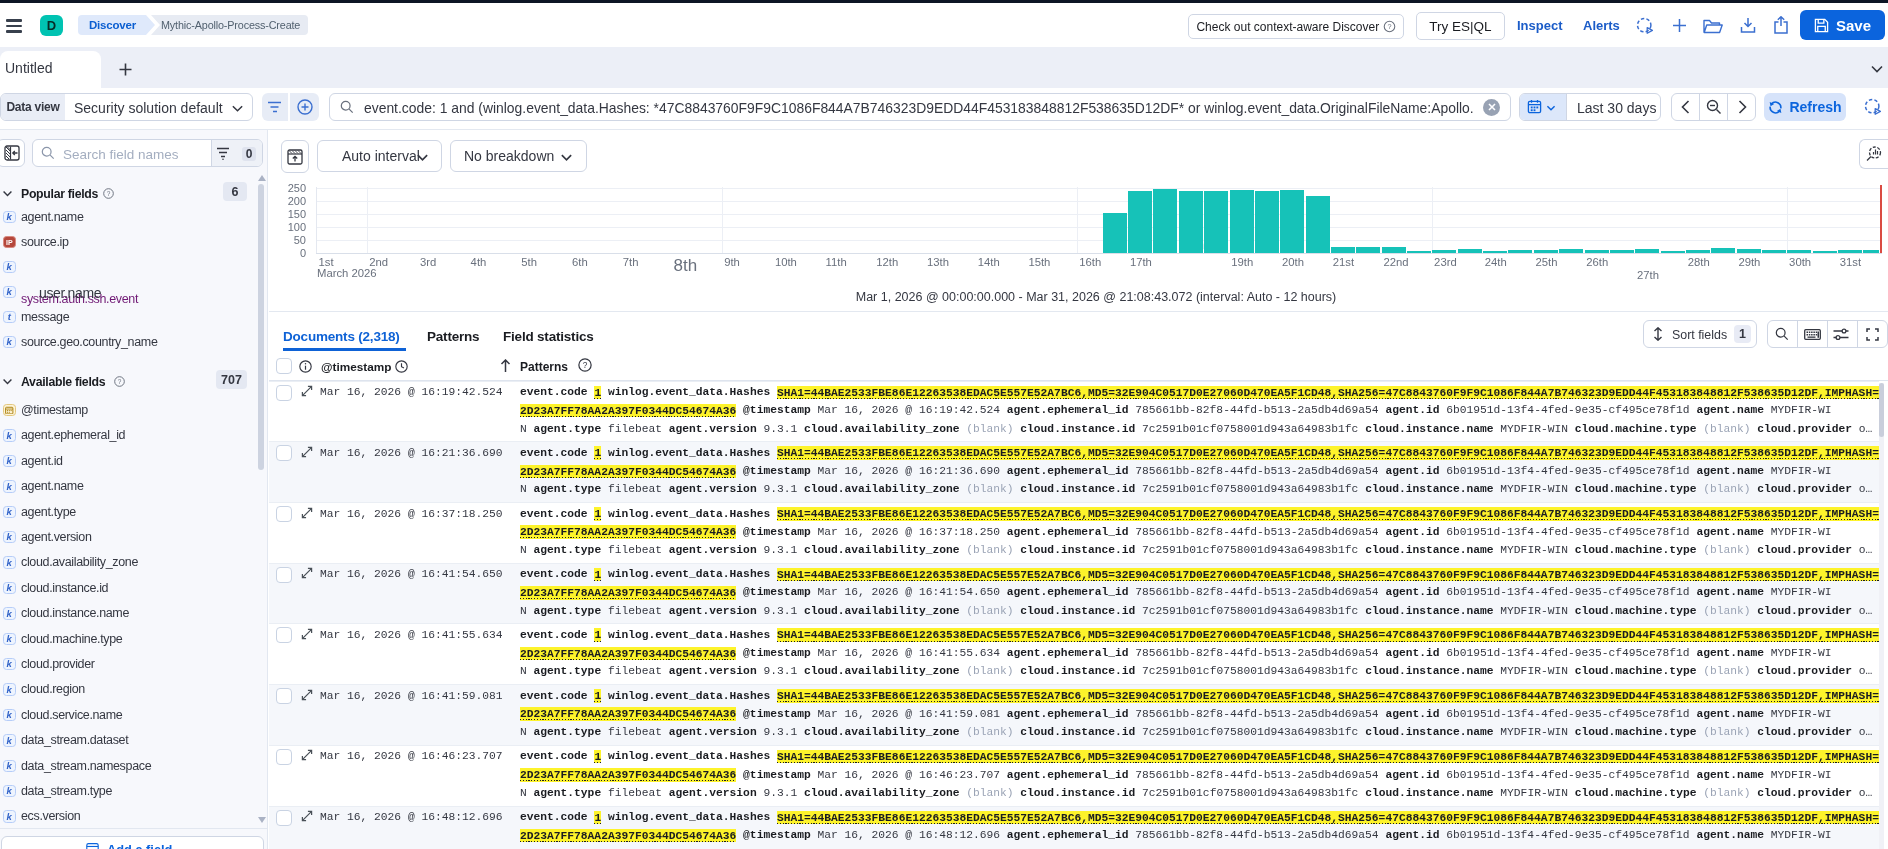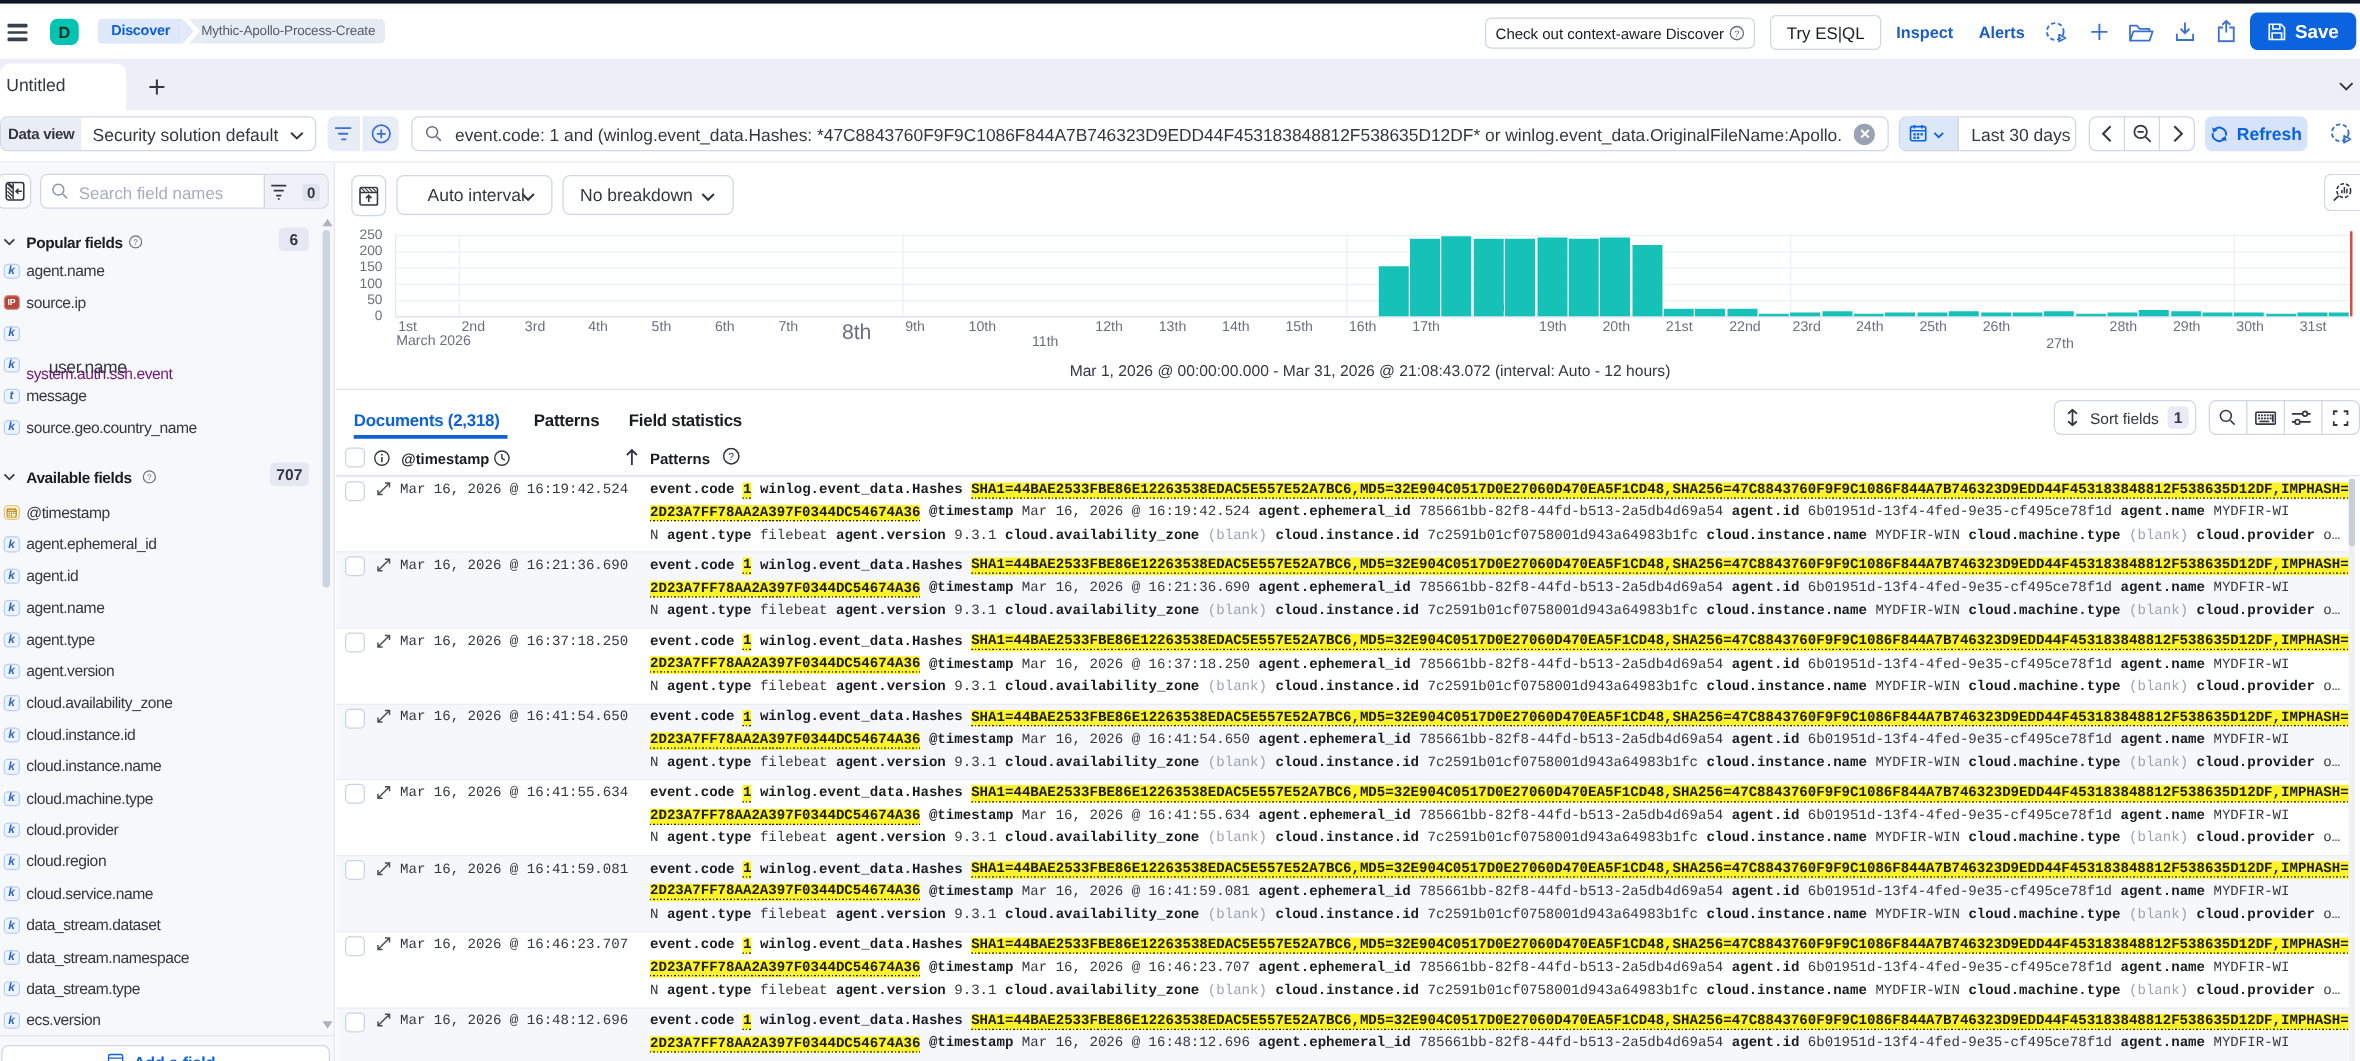--- a/index.html
+++ b/index.html
@@ -340,21 +340,21 @@
 <div class="abs" style="left:318.5px;top:256px;font-size:11.3px;color:#69707d;">1st</div>
 <div class="abs" style="left:369.2px;top:256px;font-size:11.3px;color:#69707d;">2nd</div>
 <div class="abs" style="left:419.9px;top:256px;font-size:11.3px;color:#69707d;">3rd</div>
 <div class="abs" style="left:470.6px;top:256px;font-size:11.3px;color:#69707d;">4th</div>
 <div class="abs" style="left:521.3px;top:256px;font-size:11.3px;color:#69707d;">5th</div>
 <div class="abs" style="left:572.0px;top:256px;font-size:11.3px;color:#69707d;">6th</div>
 <div class="abs" style="left:622.8px;top:256px;font-size:11.3px;color:#69707d;">7th</div>
 <div class="abs" style="left:673.5px;top:256px;font-size:17px;color:#69707d;">8th</div>
 <div class="abs" style="left:724.2px;top:256px;font-size:11.3px;color:#69707d;">9th</div>
 <div class="abs" style="left:774.9px;top:256px;font-size:11.3px;color:#69707d;">10th</div>
-<div class="abs" style="left:825.6px;top:268px;font-size:11.3px;color:#69707d;">11th</div>
+<div class="abs" style="left:825.6px;top:256px;font-size:11.3px;color:#69707d;">11th</div>
 <div class="abs" style="left:876.3px;top:256px;font-size:11.3px;color:#69707d;">12th</div>
 <div class="abs" style="left:927.0px;top:256px;font-size:11.3px;color:#69707d;">13th</div>
 <div class="abs" style="left:977.7px;top:256px;font-size:11.3px;color:#69707d;">14th</div>
 <div class="abs" style="left:1028.4px;top:256px;font-size:11.3px;color:#69707d;">15th</div>
 <div class="abs" style="left:1079.2px;top:256px;font-size:11.3px;color:#69707d;">16th</div>
 <div class="abs" style="left:1129.9px;top:256px;font-size:11.3px;color:#69707d;">17th</div>
 <div class="abs" style="left:1180.6px;top:238px;font-size:12px;color:#69707d;">18th</div>
 <div class="abs" style="left:1231.3px;top:256px;font-size:11.3px;color:#69707d;">19th</div>
 <div class="abs" style="left:1282.0px;top:256px;font-size:11.3px;color:#69707d;">20th</div>
 <div class="abs" style="left:1332.7px;top:256px;font-size:11.3px;color:#69707d;">21st</div>

